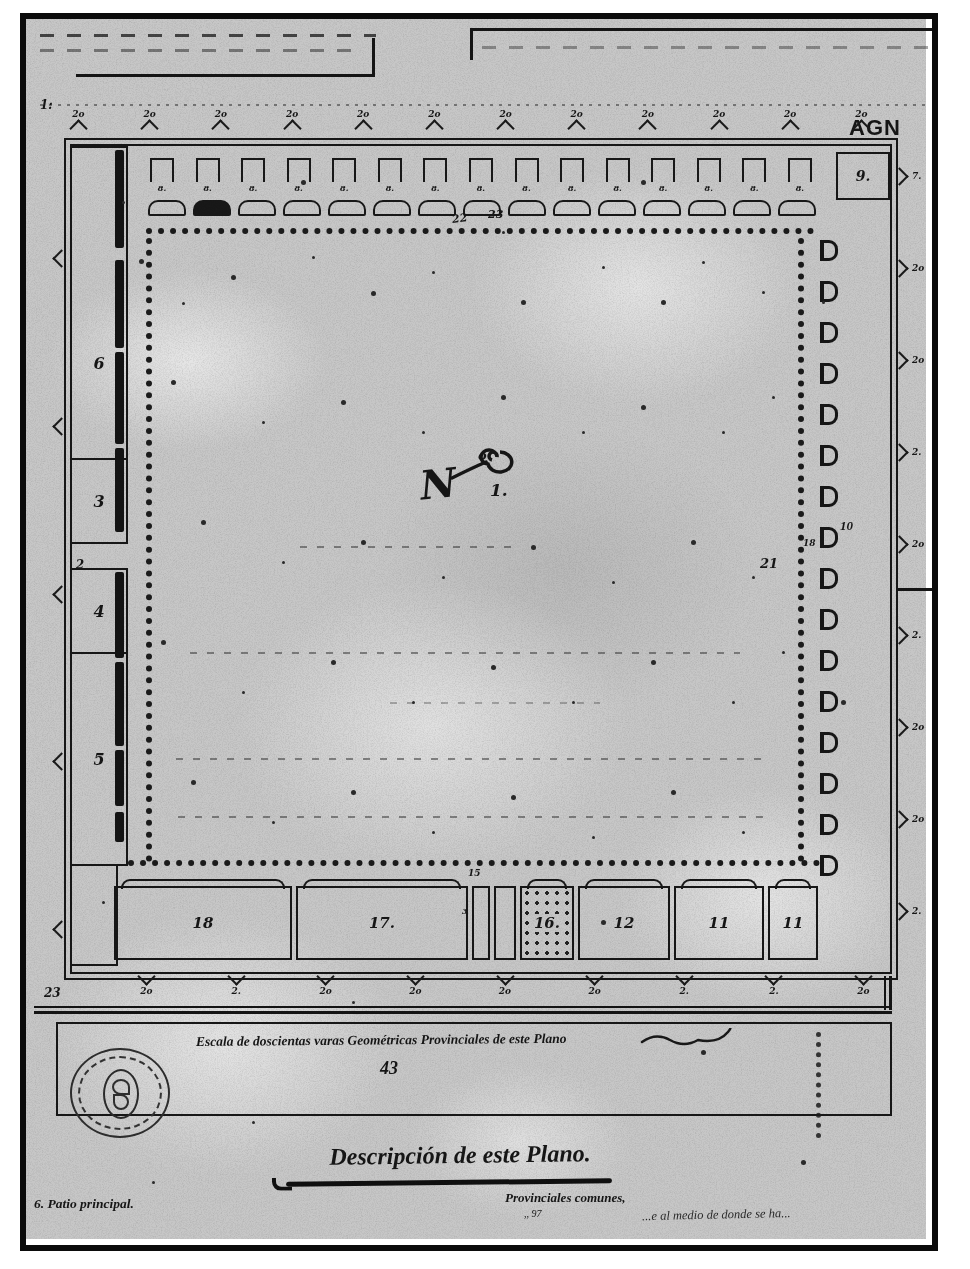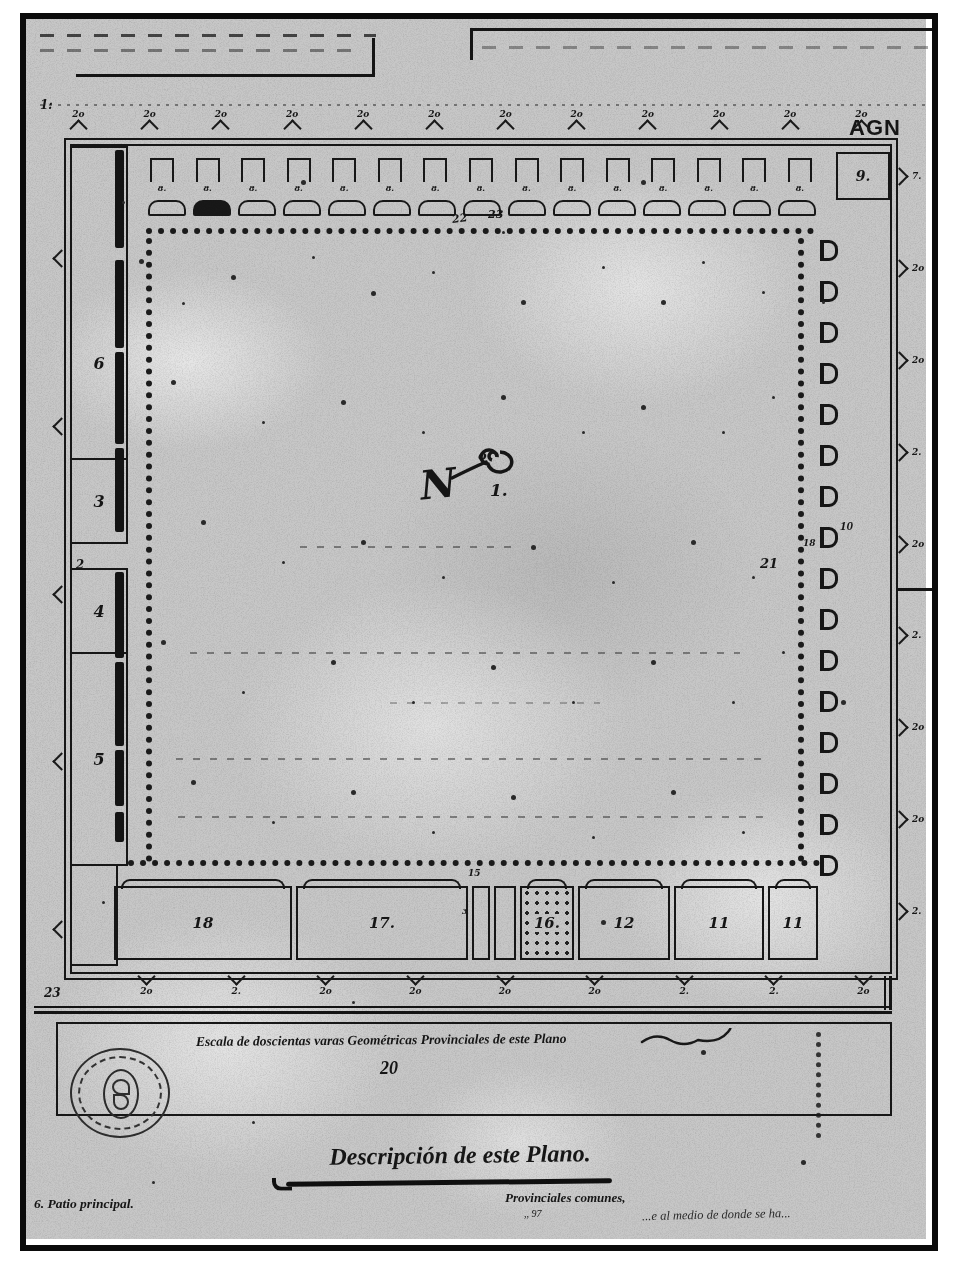--- a/index.html
+++ b/index.html
@@ -429,21 +429,21 @@
   <div class="dbl-v" style="left:884px;top:976px;height:34px;"></div>
   <div class="ln" style="left:896px;top:588px;width:40px;height:2.5px;"></div>
 
   <div class="dbl-h" style="left:34px;top:1006px;width:858px;"></div>
 
   <div class="wall" style="left:56px;top:1022px;width:832px;height:90px;"></div>
   <div class="hand" style="position:absolute;left:196px;top:1032px;width:470px;font-size:13.5px;font-weight:bold;transform:rotate(-.5deg);">Escala de doscientas varas Geométricas Provinciales de este Plano</div>
   <svg width="96" height="22" style="position:absolute;left:640px;top:1028px;">
     <path d="M2 14 q14 -10 28 -2 t28 0 q20 4 30 -8 q6 -7 -2 -6" fill="none" stroke="#191919" stroke-width="2.5" stroke-linecap="round"></path>
   </svg>
-  <div class="hand" style="position:absolute;left:380px;top:1058px;font-size:18px;font-weight:bold;">20</div>
+  <div class="hand" style="position:absolute;left:380px;top:1058px;font-size:18px;font-weight:bold;">43</div>
   <div class="dots-v" style="left:816px;top:1032px;height:106px;border-left-width:5px;opacity:.85;"></div>
 
   <div class="seal">
       <div class="seal-core"></div>
     </div>
 
   <div class="hand" style="position:absolute;left:250px;top:1142px;width:420px;text-align:center;font-size:24px;font-weight:bold;transform:rotate(-.8deg);">Descripción de este Plano.</div>
   <div class="title-underline"></div>
 
   <div class="hand" style="position:absolute;left:34px;top:1196px;font-size:13.5px;font-weight:bold;">6. Patio principal.</div>

